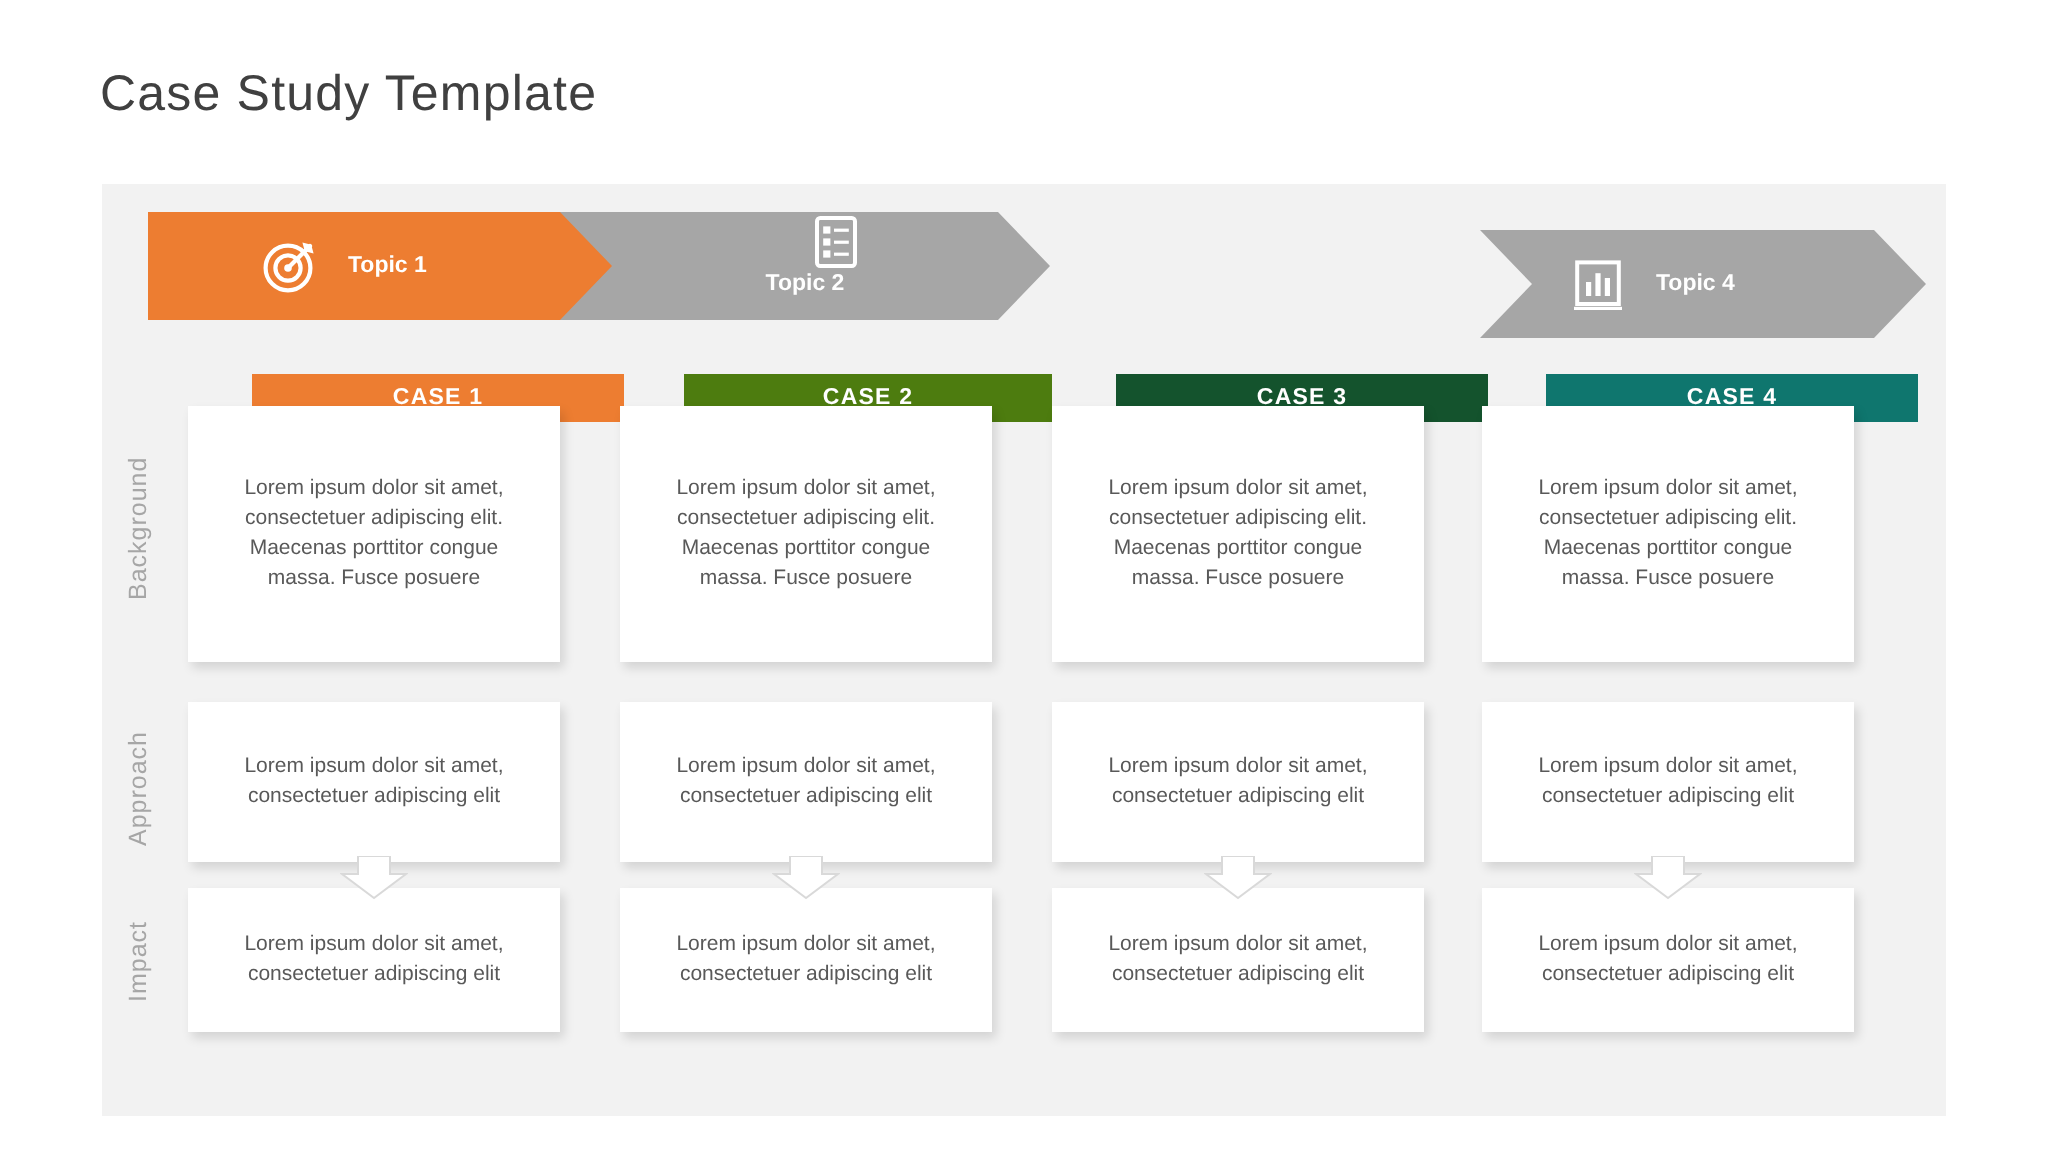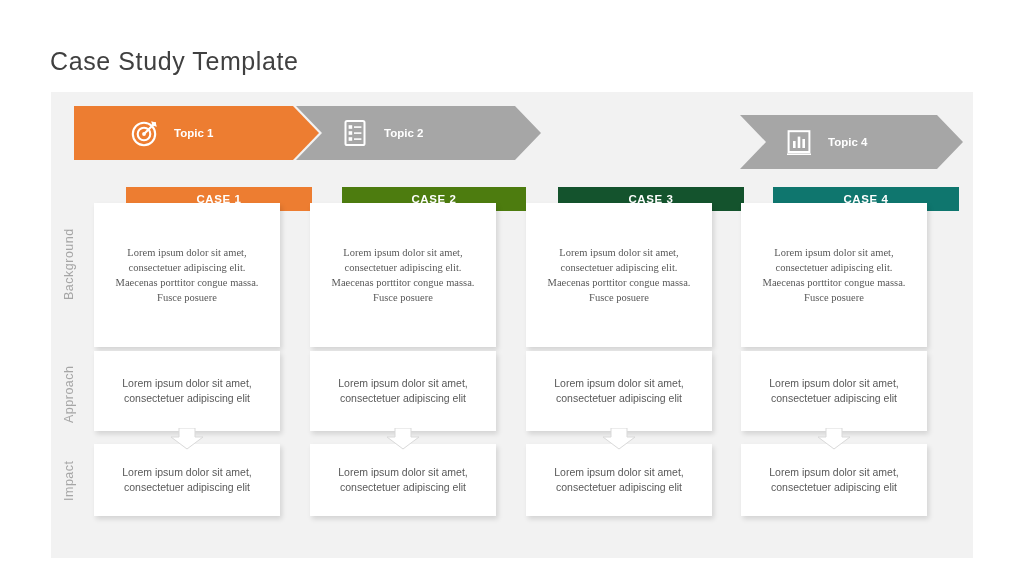--- a/index.html
+++ b/index.html
@@ -18,21 +18,21 @@
   #slide {
     position: absolute;
     left: 0; top: 0;
     width: 1024px;
     height: 576px;
     background: #ffffff;
   }
   #page-title {
     position: absolute;
     left: 50px;
-    top: 47px;
+    top: 33px;
     font-size: 25px;
     font-weight: normal;
     color: #404040;
     letter-spacing: 0.6px;
   }
   #panel {
     position: absolute;
     left: 51px;
     top: 92px;
     width: 922px;
@@ -119,21 +119,21 @@
     display: flex;
     align-items: center;
     justify-content: center;
     text-align: center;
     font-size: 10.5px;
     line-height: 15px;
     color: #595959;
     padding: 6px 14px;
     box-shadow: 2px 3px 5px rgba(0,0,0,0.13);
   }
-  .card-bg   { height: 144px; font-family: Liberation Serif, serif; }
+  .card-bg   { height: 128px; }
   .card-appr { height: 80px; }
   .card-imp  { height: 72px; }
 
   .arrow {
     position: absolute;
     width: 34px;
     height: 22px;
     z-index: 4;
   }
   .arrow svg { display: block; }
@@ -158,21 +158,21 @@
           <circle cx="13" cy="15" r="11.2" fill="none" stroke="#ffffff" stroke-width="2.1"></circle>
           <circle cx="13" cy="15" r="6.3" fill="none" stroke="#ffffff" stroke-width="2.1"></circle>
           <circle cx="13" cy="15" r="1.9" fill="#ffffff"></circle>
           <path d="M13,15 L24,4" stroke="#ffffff" stroke-width="2.1" stroke-linecap="round"></path>
           <path d="M20.2,2.2 L24.6,3.4 L25.8,7.8 L21.4,6.6 Z" fill="#ffffff"></path>
         </svg>
       </span>
       <span class="chev-label">Topic 1</span>
     </div>
 
-    <div class="chev" style="left:222px; width:245px;">
+    <div class="chev" style="left:206px; width:245px;flex-direction:column;">
       <svg class="chev-body" viewBox="0 0 245 54" preserveAspectRatio="none">
         <path d="M0,0 L219,0 L245,27 L219,54 L0,54 L26,27 Z" fill="#A6A6A6"></path>
       </svg>
       <span class="chev-icon" style="margin-left:44px;">
         <svg width="26" height="28" viewBox="0 0 26 28">
           <rect x="3.5" y="2" width="19" height="24" rx="1.6" fill="none" stroke="#ffffff" stroke-width="2"></rect>
           <rect x="6.6" y="6.2" width="3.6" height="3.6" fill="#ffffff"></rect>
           <rect x="6.6" y="12.2" width="3.6" height="3.6" fill="#ffffff"></rect>
           <rect x="6.6" y="18.2" width="3.6" height="3.6" fill="#ffffff"></rect>
           <rect x="12" y="7.3" width="7.4" height="1.6" fill="#ffffff"></rect>

